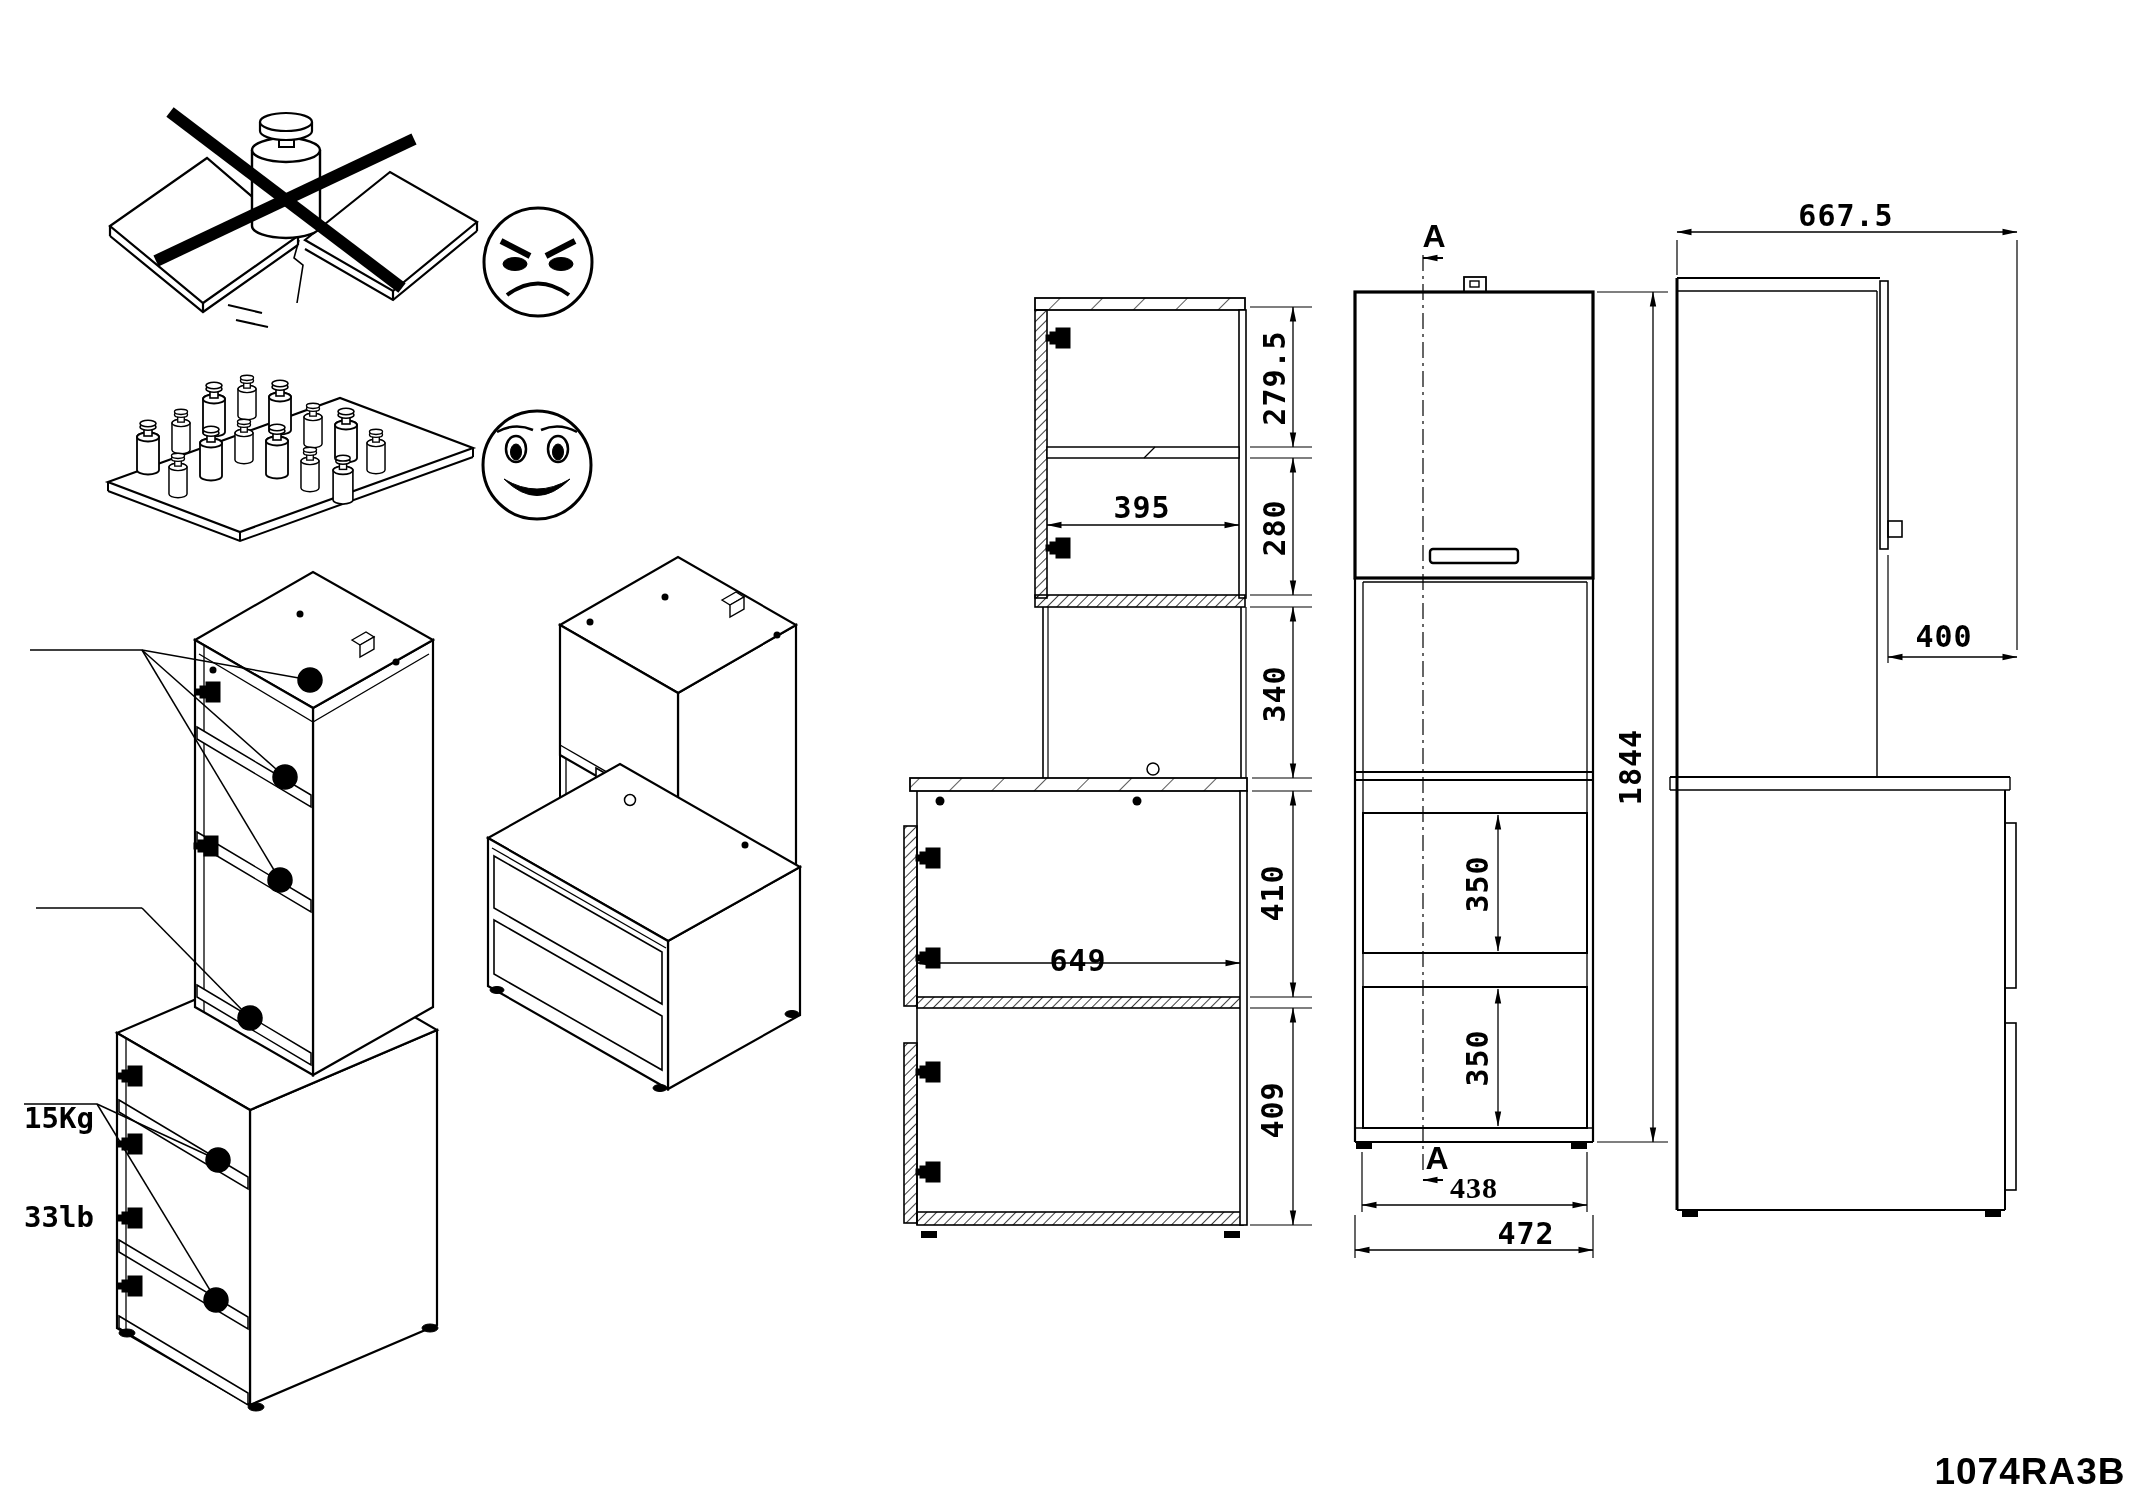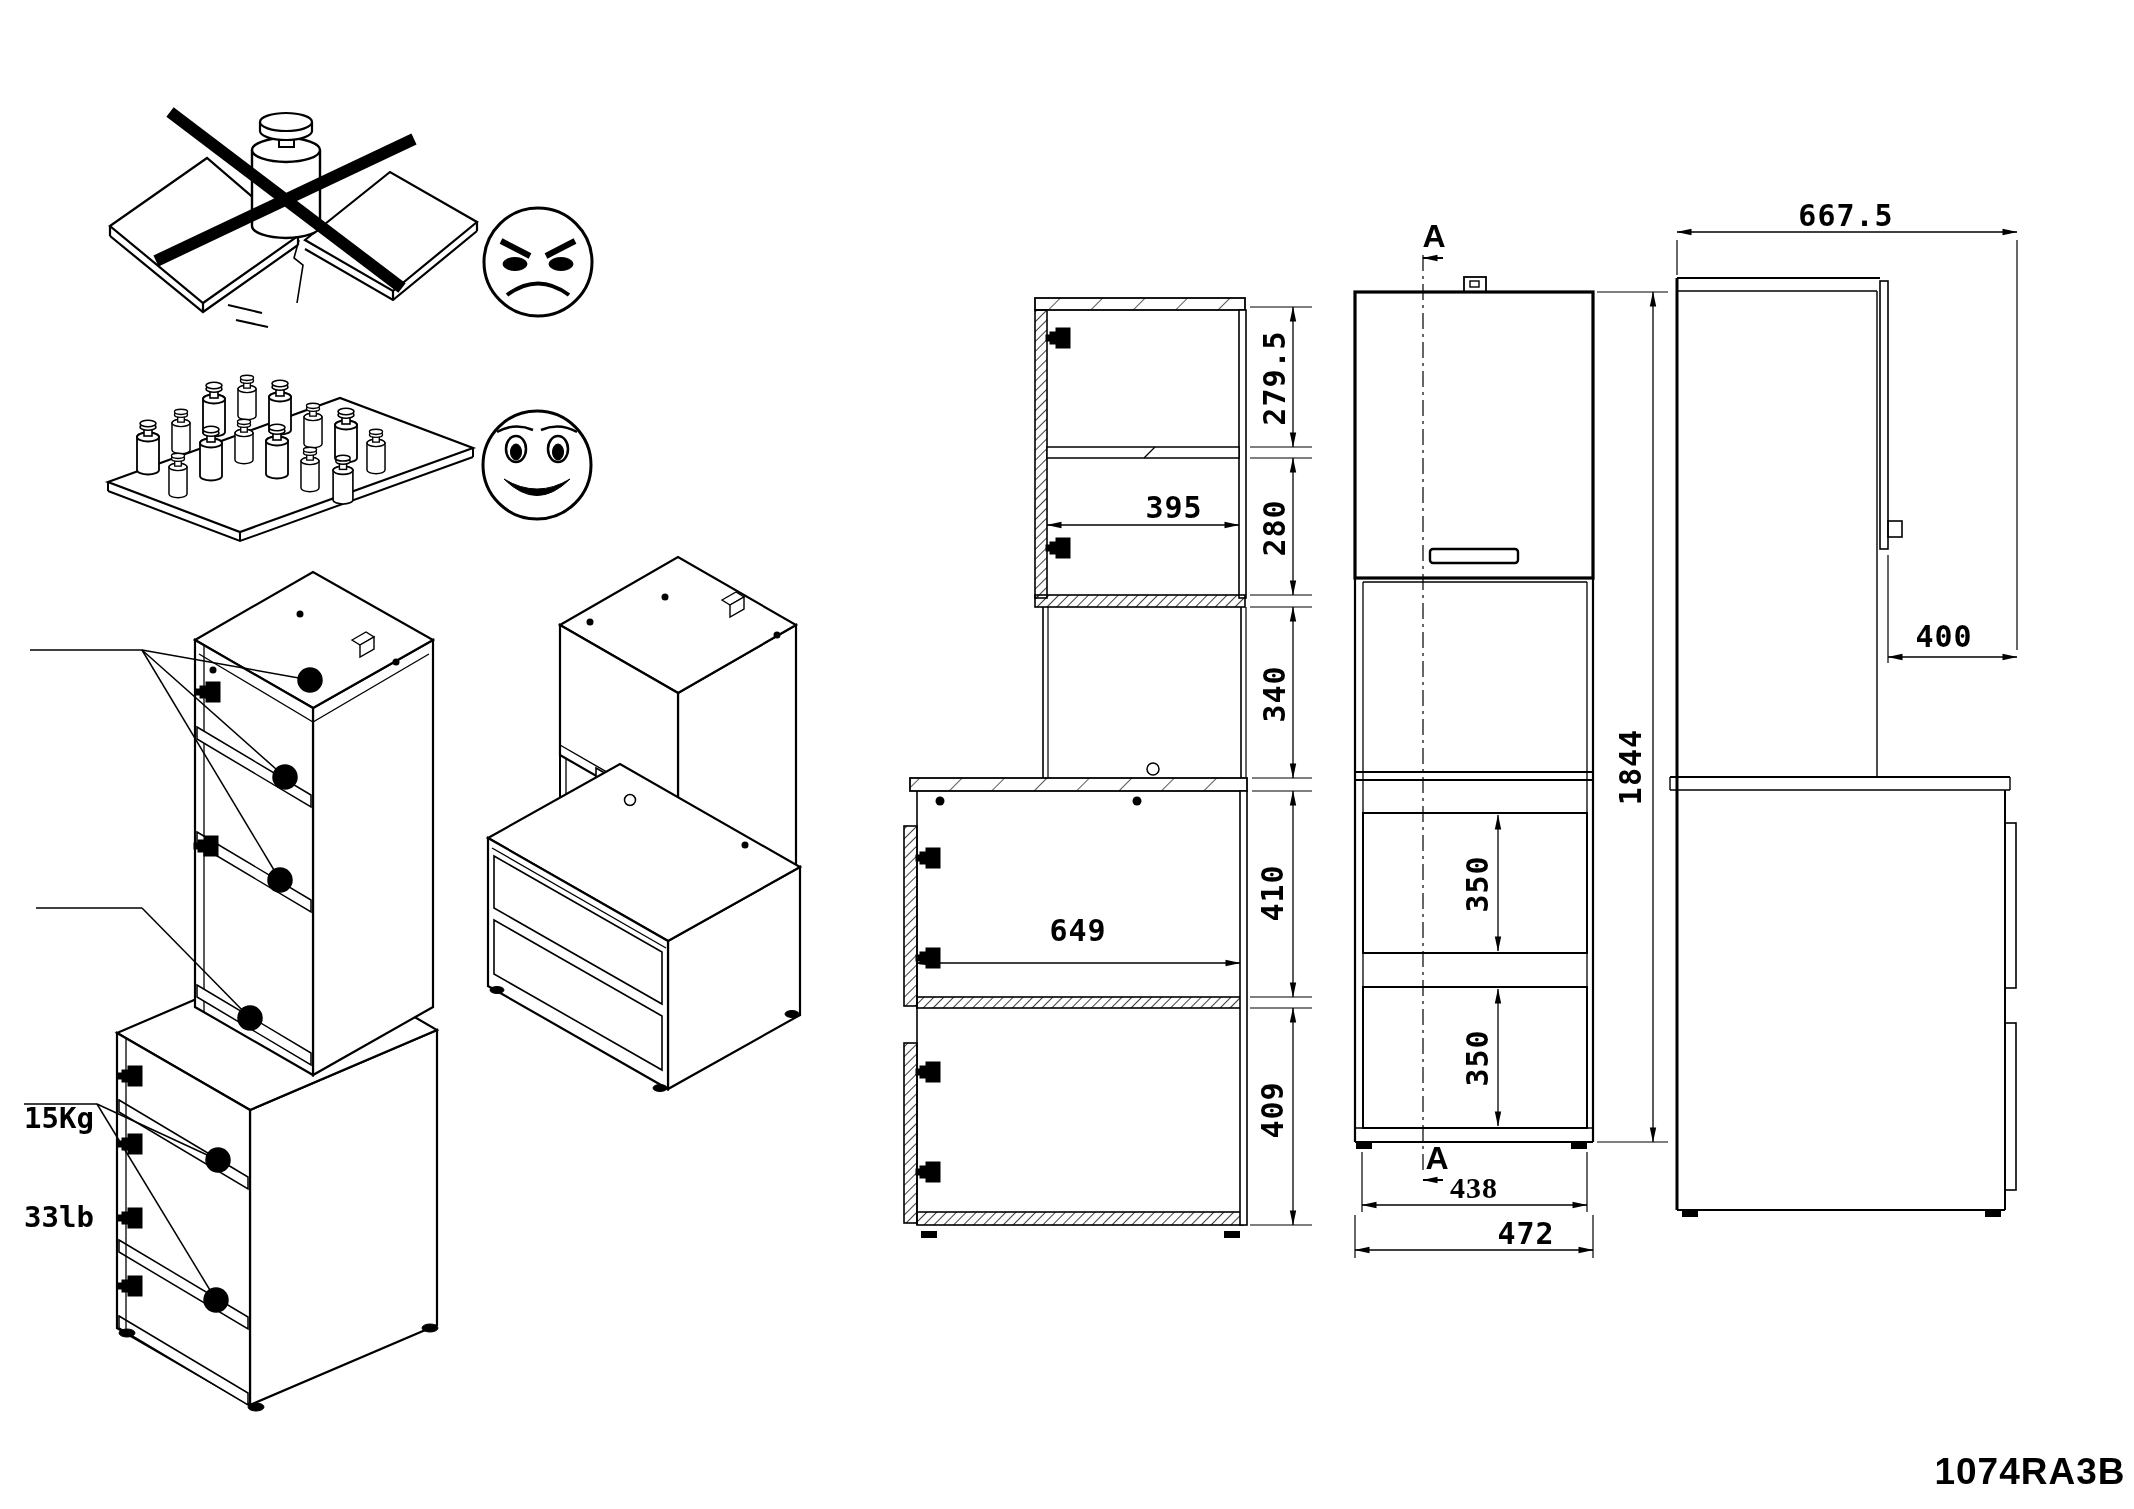--- a/index.html
+++ b/index.html
@@ -311,25 +311,25 @@
     <line x1="1888" y1="555" x2="1888" y2="663" stroke-width="1.2"></line>
     <line x1="1888" y1="657" x2="2017" y2="657" stroke-width="1.3" marker-start="url(#arr)" marker-end="url(#arr)"></line>
   </g>
 </svg>
 
   <div class="wl" style="left:24px;top:1036px;text-align:right;">
     <div>15Kg</div>
     <div>33lb</div>
   </div>
 
-  <div class="lbl" style="left:1174px;top:507px;">395</div>
+  <div class="lbl" style="left:1142px;top:507px;">395</div>
   <div class="lbl rot" style="left:1274px;top:378px;">279.5</div>
   <div class="lbl rot" style="left:1274px;top:528px;">280</div>
   <div class="lbl rot" style="left:1274px;top:694px;">340</div>
-  <div class="lbl" style="left:1078px;top:930px;text-align:right;">649</div>
+  <div class="lbl" style="left:1078px;top:960px;text-align:right;">649</div>
   <div class="lbl rot" style="left:1272px;top:893px;">410</div>
   <div class="lbl rot" style="left:1272px;top:1110px;">409</div>
 
   <div class="lbl secA" style="left:1434px;top:236px;">A</div>
   <div class="lbl secA" style="left:1437px;top:1158px;">A</div>
   <div class="lbl rot" style="left:1477px;top:884px;">350</div>
   <div class="lbl rot" style="left:1477px;top:1058px;">350</div>
   <div class="lbl" style="left:1474px;top:1188px;font-family:Liberation Serif, serif;">438</div>
   <div class="lbl" style="left:1526px;top:1233px;text-align:center;">472</div>
   <div class="lbl rot" style="left:1630px;top:767px;">1844</div>

